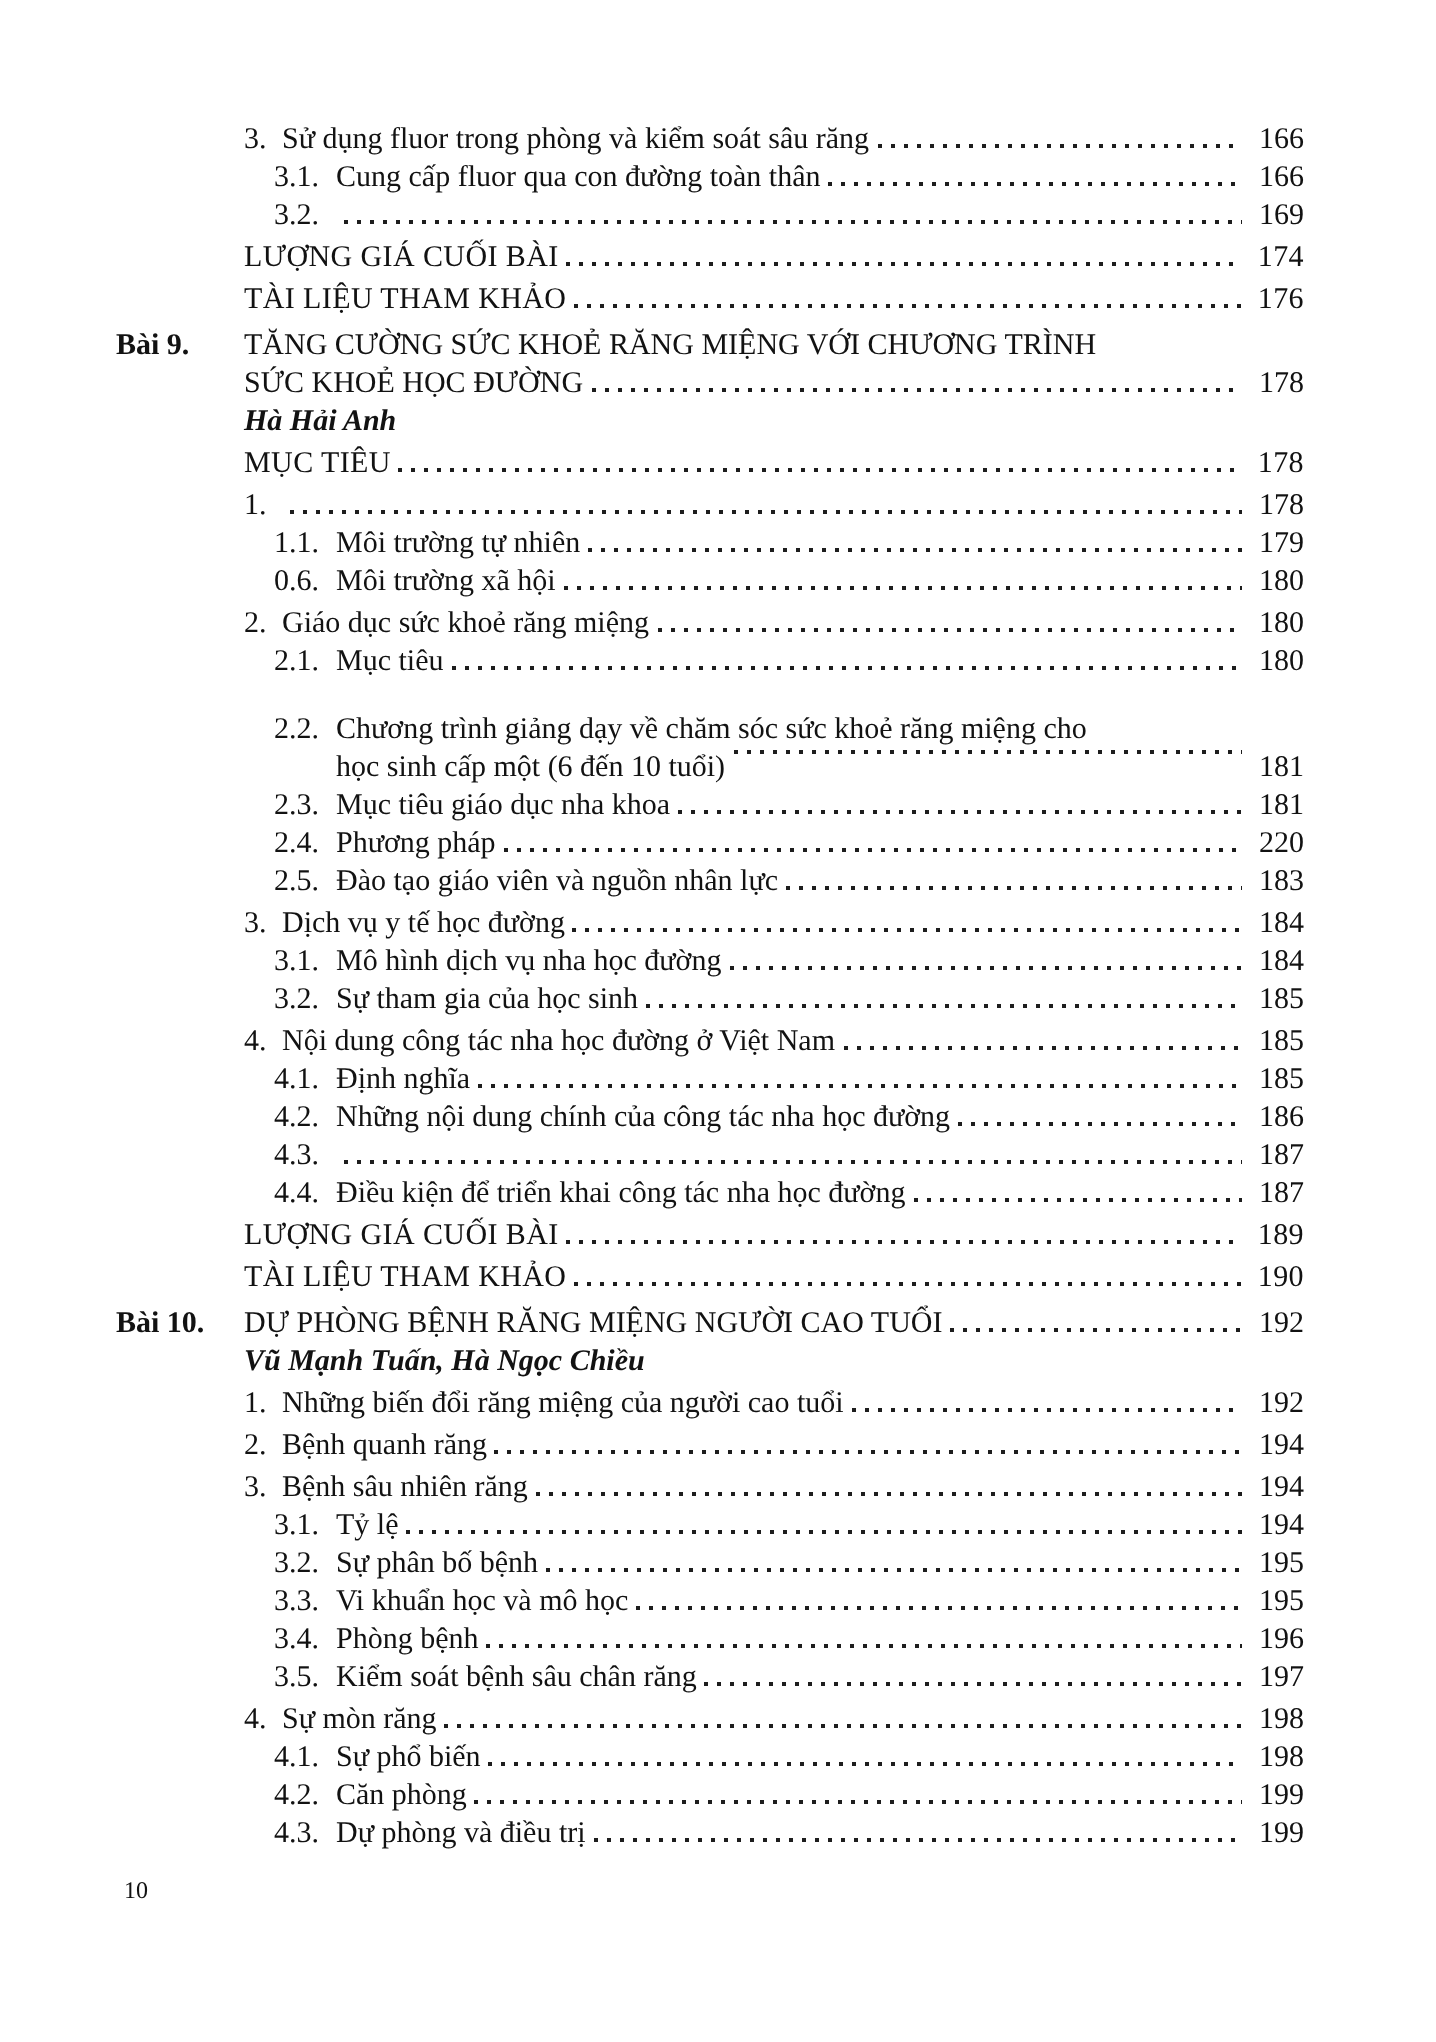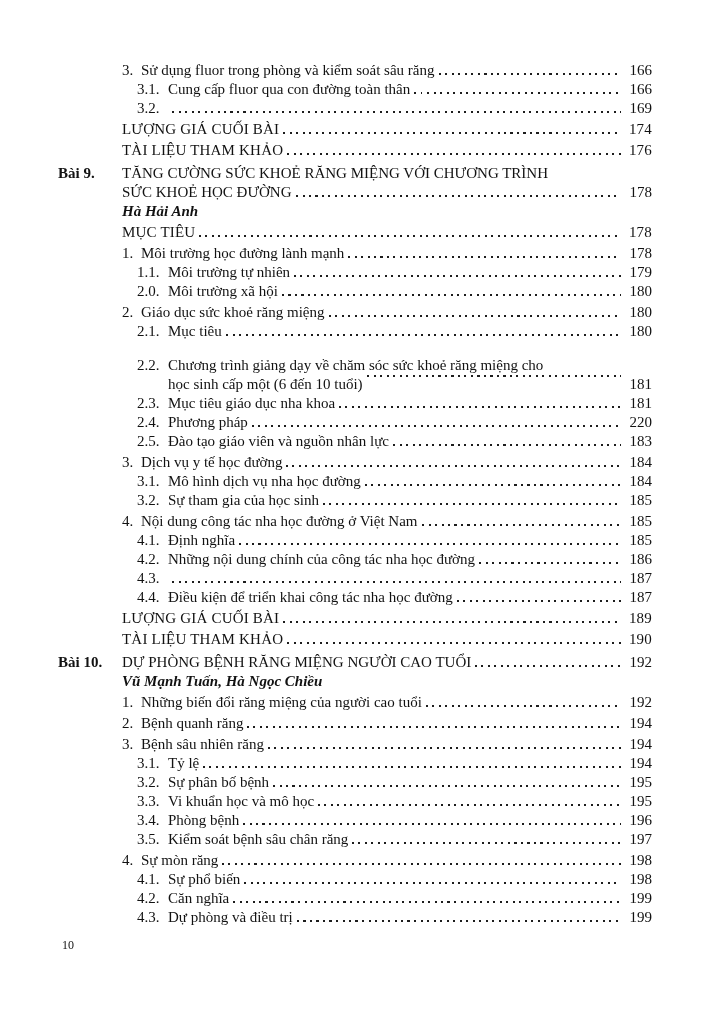--- a/index.html
+++ b/index.html
@@ -115,32 +115,31 @@
       <div class="authors">
     <span class="txt">Hà Hải Anh</span>
   </div>
       <div class="row heading">
     <span class="txt">MỤC TIÊU</span>
     <span class="dots"></span>
     <span class="pg">178</span>
   </div>
       <div class="row l1">
     <span class="num">1.</span>
-    <span class="txt">Môi trường học đường lành mạnh</span>
     <span class="dots"></span>
     <span class="pg">178</span>
   </div>
       <div class="row l2">
     <span class="num">1.1.</span>
     <span class="txt">Môi trường tự nhiên</span>
     <span class="dots"></span>
     <span class="pg">179</span>
   </div>
       <div class="row l2">
-    <span class="num">2.0.</span>
+    <span class="num">0.6.</span>
     <span class="txt">Môi trường xã hội</span>
     <span class="dots"></span>
     <span class="pg">180</span>
   </div>
       <div class="row l1">
     <span class="num">2.</span>
     <span class="txt">Giáo dục sức khoẻ răng miệng</span>
     <span class="dots"></span>
     <span class="pg">180</span>
   </div>
@@ -304,21 +303,21 @@
     <span class="pg">198</span>
   </div>
       <div class="row l2">
     <span class="num">4.1.</span>
     <span class="txt">Sự phổ biến</span>
     <span class="dots"></span>
     <span class="pg">198</span>
   </div>
       <div class="row l2">
     <span class="num">4.2.</span>
-    <span class="txt">Căn nghĩa</span>
+    <span class="txt">Căn phòng</span>
     <span class="dots"></span>
     <span class="pg">199</span>
   </div>
       <div class="row l2">
     <span class="num">4.3.</span>
     <span class="txt">Dự phòng và điều trị</span>
     <span class="dots"></span>
     <span class="pg">199</span>
   </div>
     </div>

